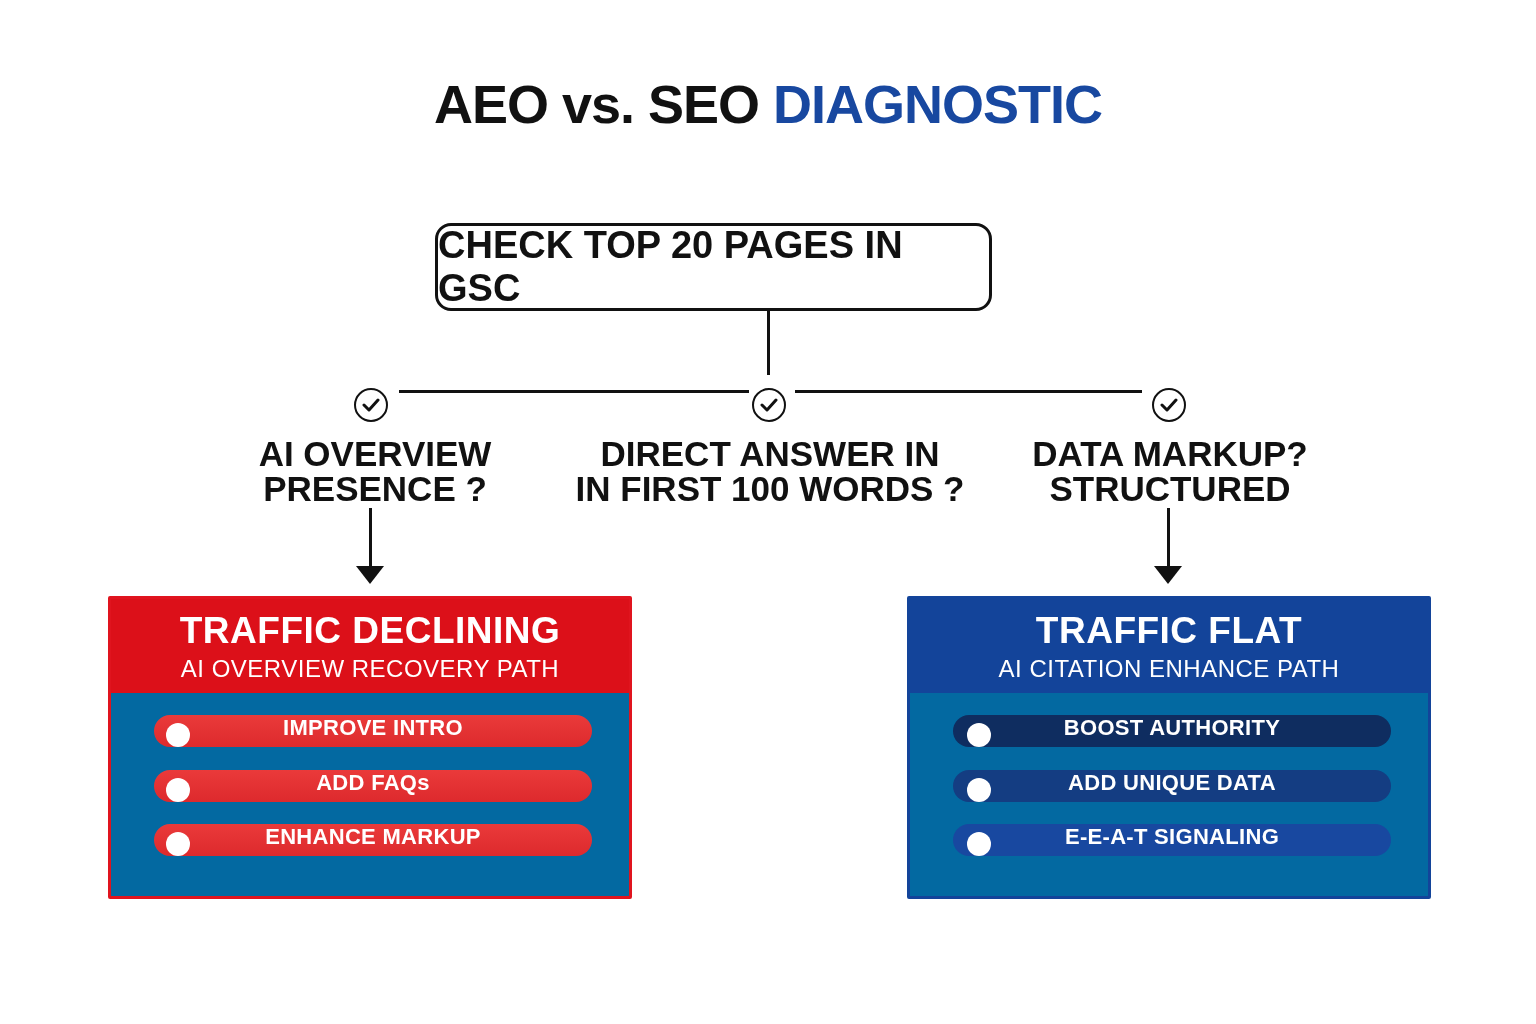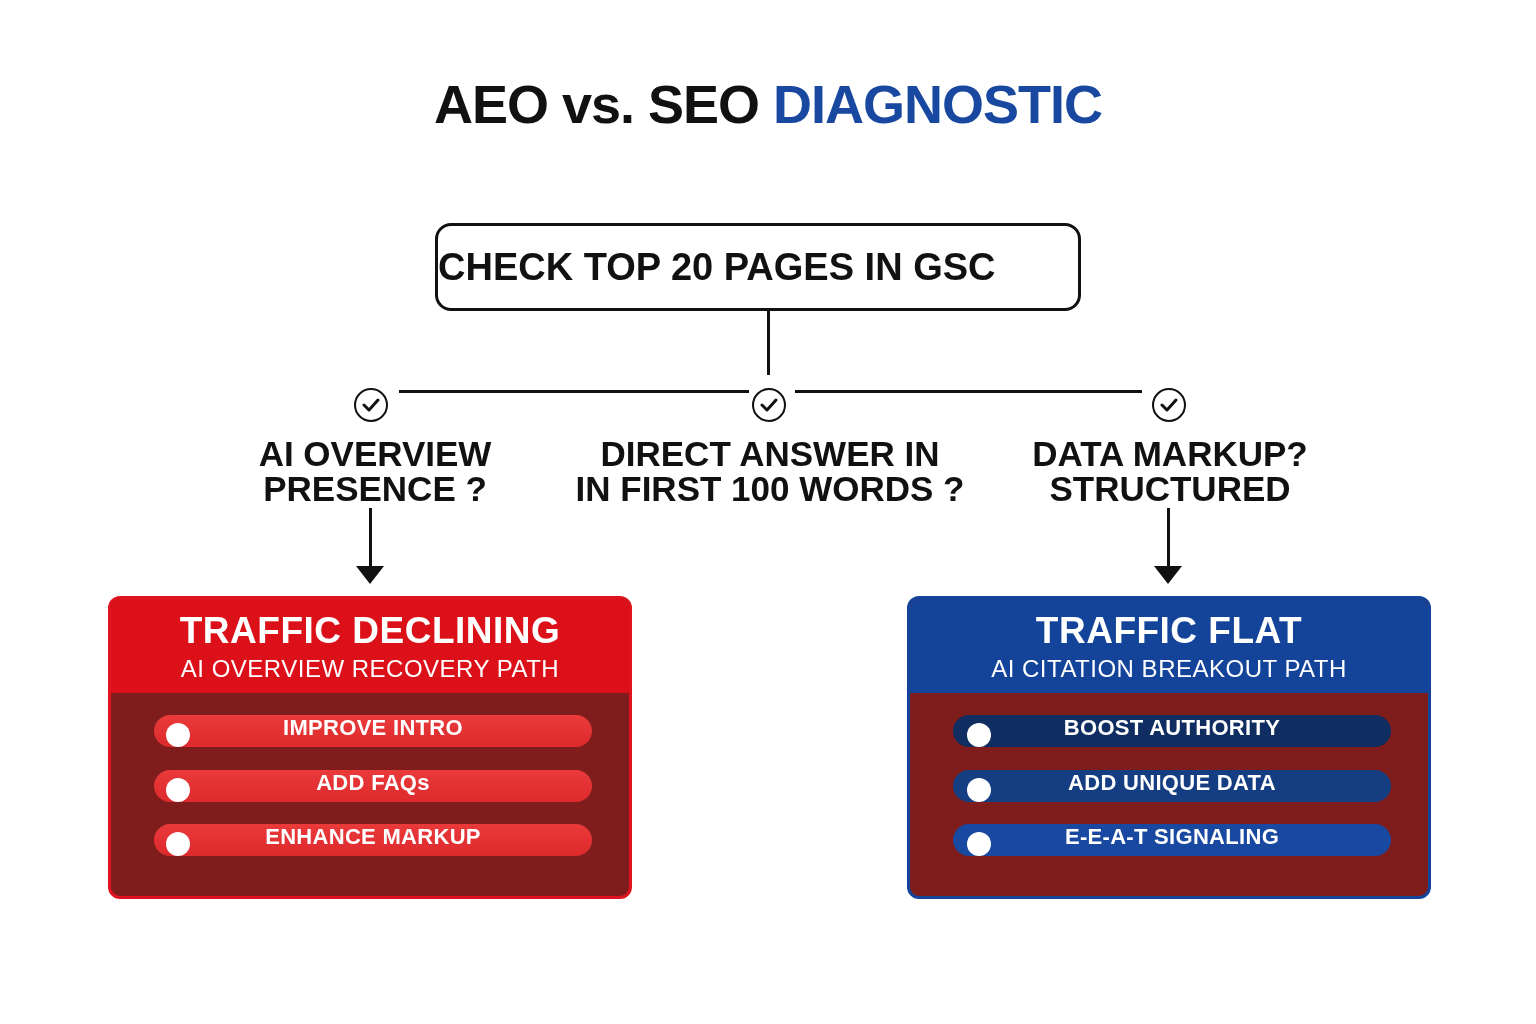--- a/index.html
+++ b/index.html
@@ -10,40 +10,40 @@
       color: #111111;
     }
     .abs { position: absolute; }
     .title {
       left: 0; top: 62px; width: 1536px; text-align: center;
       font-size: 54px; font-weight: 700; letter-spacing: -1px;
       line-height: 84px;
     }
     .title .accent { color: #1848a0; }
     .start-box {
-      left: 435px; top: 223px; width: 646px; height: 88px;
+      left: 435px; top: 223px; width: 557px; height: 88px;
       border: 3px solid #111; border-radius: 16px; box-sizing: border-box;
       display: flex; align-items: center; justify-content: flex-start;
       font-size: 38px; font-weight: 700; letter-spacing: 0px;
     }
     .line { background: #111; }
     .check {
       width: 34px; height: 34px; border: 2.5px solid #111; border-radius: 50%;
       box-sizing: border-box; background: #fff;
       display: flex; align-items: center; justify-content: center;
     }
     .question {
       text-align: center; font-size: 35px; font-weight: 700; line-height: 35px;
     }
     .arrow-head {
       width: 0; height: 0; border-left: 14px solid transparent;
       border-right: 14px solid transparent; border-top: 18px solid #111;
     }
     .card {
-      border-radius: 12px; box-sizing: border-box; overflow: hidden; background: #7f1d1d;
+      border-radius: 2px; box-sizing: border-box; overflow: hidden; background: #0369a1;
     }
     .card.red { border: 3px solid #e0141e; }
     .card.blue { border: 3px solid #13449a; }
     .card-header {
       height: 94px; color: #fff; text-align: center; box-sizing: border-box; padding-top: 10px;
     }
     .red .card-header { background: #dc1019; }
     .blue .card-header { background: #13449a; }
     .card-title { font-size: 37px; font-weight: 700; line-height: 44px; letter-spacing: 0.5px; }
     .card-sub { font-size: 24px; font-weight: 400; line-height: 32px; letter-spacing: 0.5px; }
@@ -124,21 +124,21 @@
   </div>
   <div class="pill" style="top:225px;">
     <span class="dot"></span>
     <span>ENHANCE MARKUP</span>
   </div>
 </div>
 
 <div class="abs card blue" style="left:907px; top:596px; width:524px; height:303px;">
   <div class="card-header">
     <div class="card-title">TRAFFIC FLAT</div>
-    <div class="card-sub">AI CITATION BREAKOUT PATH</div>
+    <div class="card-sub">AI CITATION ENHANCE PATH</div>
   </div>
   <div class="pill" style="top:116px; background:#0f2d60;">
     <span class="dot"></span>
     <span>BOOST AUTHORITY</span>
   </div>
   <div class="pill" style="top:171px; background:#143d82;">
     <span class="dot"></span>
     <span>ADD UNIQUE DATA</span>
   </div>
   <div class="pill" style="top:225px; background:#1848a0;">

